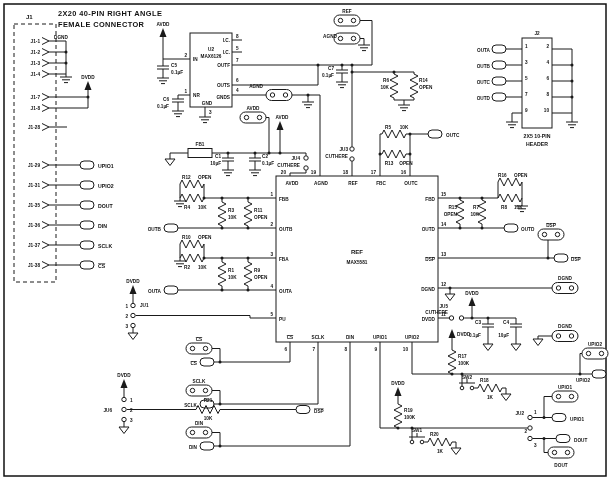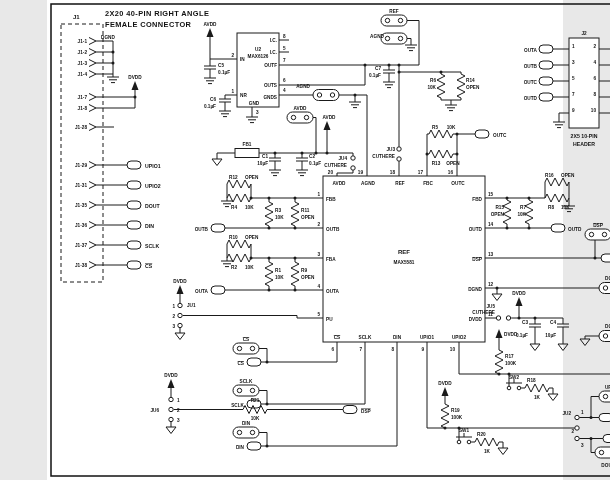--- a/index.html
+++ b/index.html
@@ -1,16 +1,16 @@
 <!DOCTYPE html>
 <html><head>
 <meta charset="utf-8">
 <style>
   html,body{margin:0;padding:0;background:#e8e8e8;}
-  #stage{width:516px;height:480px;background:#fff;position:relative;margin:0 auto;}
+  #stage{width:610px;height:480px;background:#fff;position:relative;margin:0 auto;}
   svg{display:block;}
   svg text{font-family:"Liberation Sans",sans-serif;font-weight:bold;fill:#111;font-size:5.2px;}
   .s1{font-size:7.4px;letter-spacing:.4px;}
   .s2{font-size:6px;}
   .s3{font-size:5.2px;}
   .num{font-size:4.7px;}
   .am{text-anchor:middle;}
   .ae{text-anchor:end;}
   .ov{text-decoration:overline;}
   .w{stroke:#1a1a1a;stroke-width:1;fill:none;}

